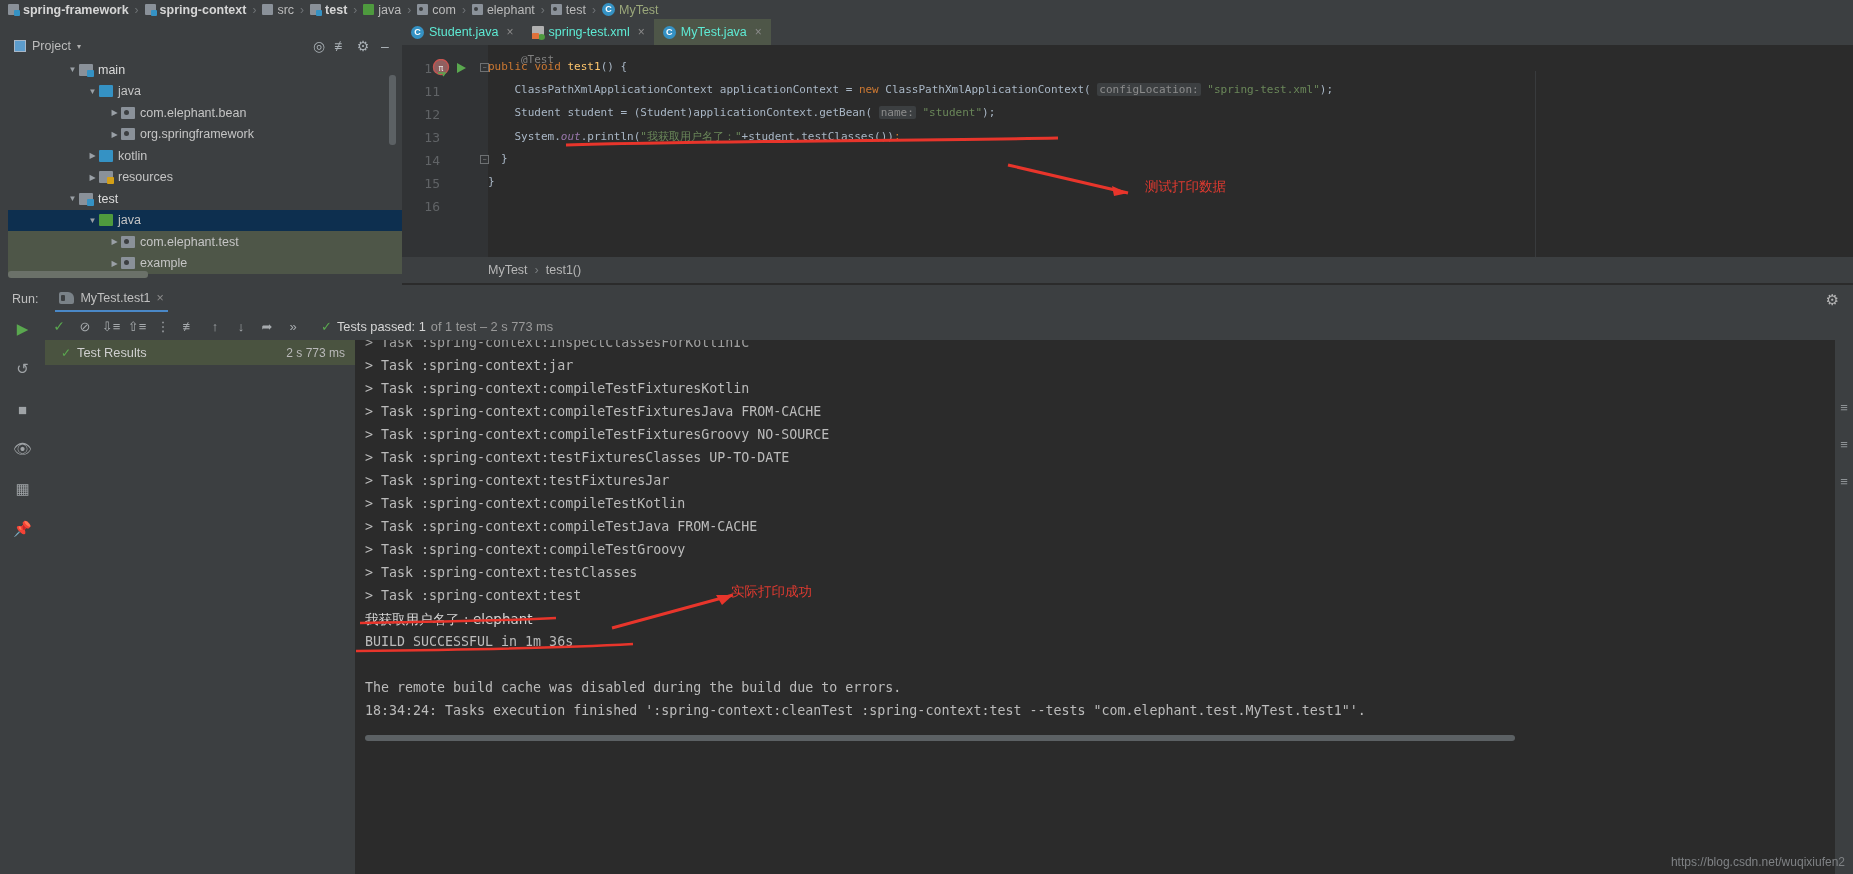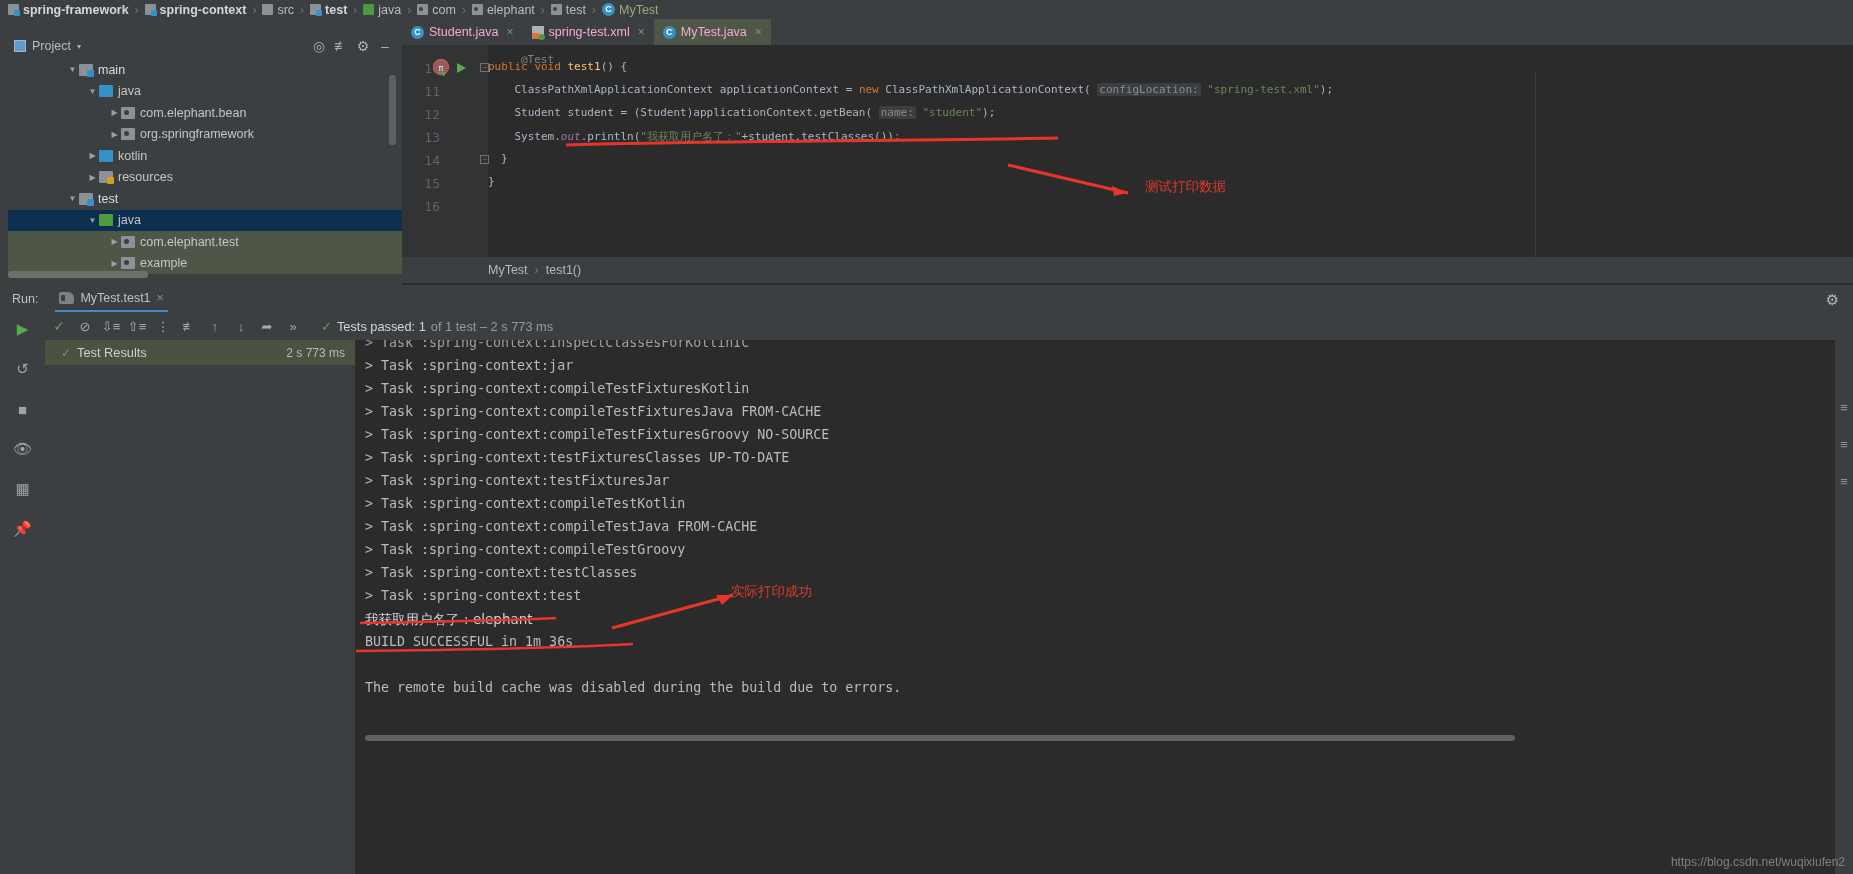--- a/index.html
+++ b/index.html
@@ -62,21 +62,21 @@
   .tf-pkg:after{content:"";position:absolute;left:3px;top:3px;width:5px;height:5px;background:#3c3f41;border-radius:50%;}
   .tlabel.bold{ font-weight:normal; color:#dcdcdc;}
   .projscroll{ position:absolute; left:381px; top:42px; width:7px; height:70px; background:#5c6164; border-radius:3px;}
   .projscroll-h{ position:absolute; left:8px; top:271px; width:140px; height:7px; background:#6b7169; border-radius:3px;}
 
   
   .editor{ position:absolute; left:402px; top:19px; width:1451px; height:266px; background:#2b2b2b;}
   .tabstrip{ height:26px; background:#3c3f41; display:flex; align-items:flex-end; }
   .tab{ height:26px; display:flex; align-items:center; gap:5px; padding:0 9px; font-size:12.5px; color:#bfbfbf; white-space:nowrap;}
   .tab.active{ background:#4e5648; }
-  .tab .tname.green{ color:#f9a8d4;}
+  .tab .tname.green{ color:#5eead4;}
   .tab .tclose{ color:#8b8b8b; font-size:12px; margin-left:3px;}
   .ic-xml{ width:12px;height:13px;background:#b0b0b0;border-radius:1px;position:relative;}
   .ic-xml:after{content:"";position:absolute;left:0;bottom:0;width:7px;height:6px;background:#e0713a;border-radius:1px;}
   .ic-xml:before{content:"";position:absolute;right:-1px;bottom:-1px;width:7px;height:6px;background:#4e9a3e;border-radius:50%;}
   .ic-class-tab{ width:13px;height:13px;border-radius:50%;background:#3592c4;color:#fff;font-size:9px;line-height:13px;text-align:center;font-weight:bold;}
   .ic-class-tab.run{ background:#3592c4;}
 
   .codearea{ position:absolute; left:0; top:26px; width:1451px; height:215px; background:#2b2b2b; overflow:hidden;}
   .gutter{ position:absolute; left:0; top:0; width:86px; height:215px; background:#313335;}
   .lineno{ position:absolute; right:48px; font-size:13px; color:#606366; font-family:"DejaVu Sans Mono", monospace; text-align:right; width:30px;}
@@ -384,20 +384,21 @@
         <div class="cline" style="top:110px;">&gt; Task :spring-context:testFixturesClasses UP-TO-DATE</div>
         <div class="cline" style="top:133px;">&gt; Task :spring-context:testFixturesJar</div>
         <div class="cline" style="top:156px;">&gt; Task :spring-context:compileTestKotlin</div>
         <div class="cline" style="top:179px;">&gt; Task :spring-context:compileTestJava FROM-CACHE</div>
         <div class="cline" style="top:202px;">&gt; Task :spring-context:compileTestGroovy</div>
         <div class="cline" style="top:225px;">&gt; Task :spring-context:testClasses</div>
         <div class="cline" style="top:248px;">&gt; Task :spring-context:test</div>
         <div class="cline cjk" style="top:271px;">我获取用户名了：elephant</div>
         <div class="cline" style="top:294px;">BUILD SUCCESSFUL in 1m 36s</div>
         <div class="cline" style="top:340px;">The remote build cache was disabled during the build due to errors.</div>
+        <div class="cline" style="top:363px;">18:34:24: Tasks execution finished ':spring-context:cleanTest :spring-context:test --tests "com.elephant.test.MyTest.test1"'.</div>
       </div>
 
       <div class="conright">
         <div>≡</div>
         <div>≡</div>
         <div>≡</div>
       </div>
     </div>
   </div>
 

